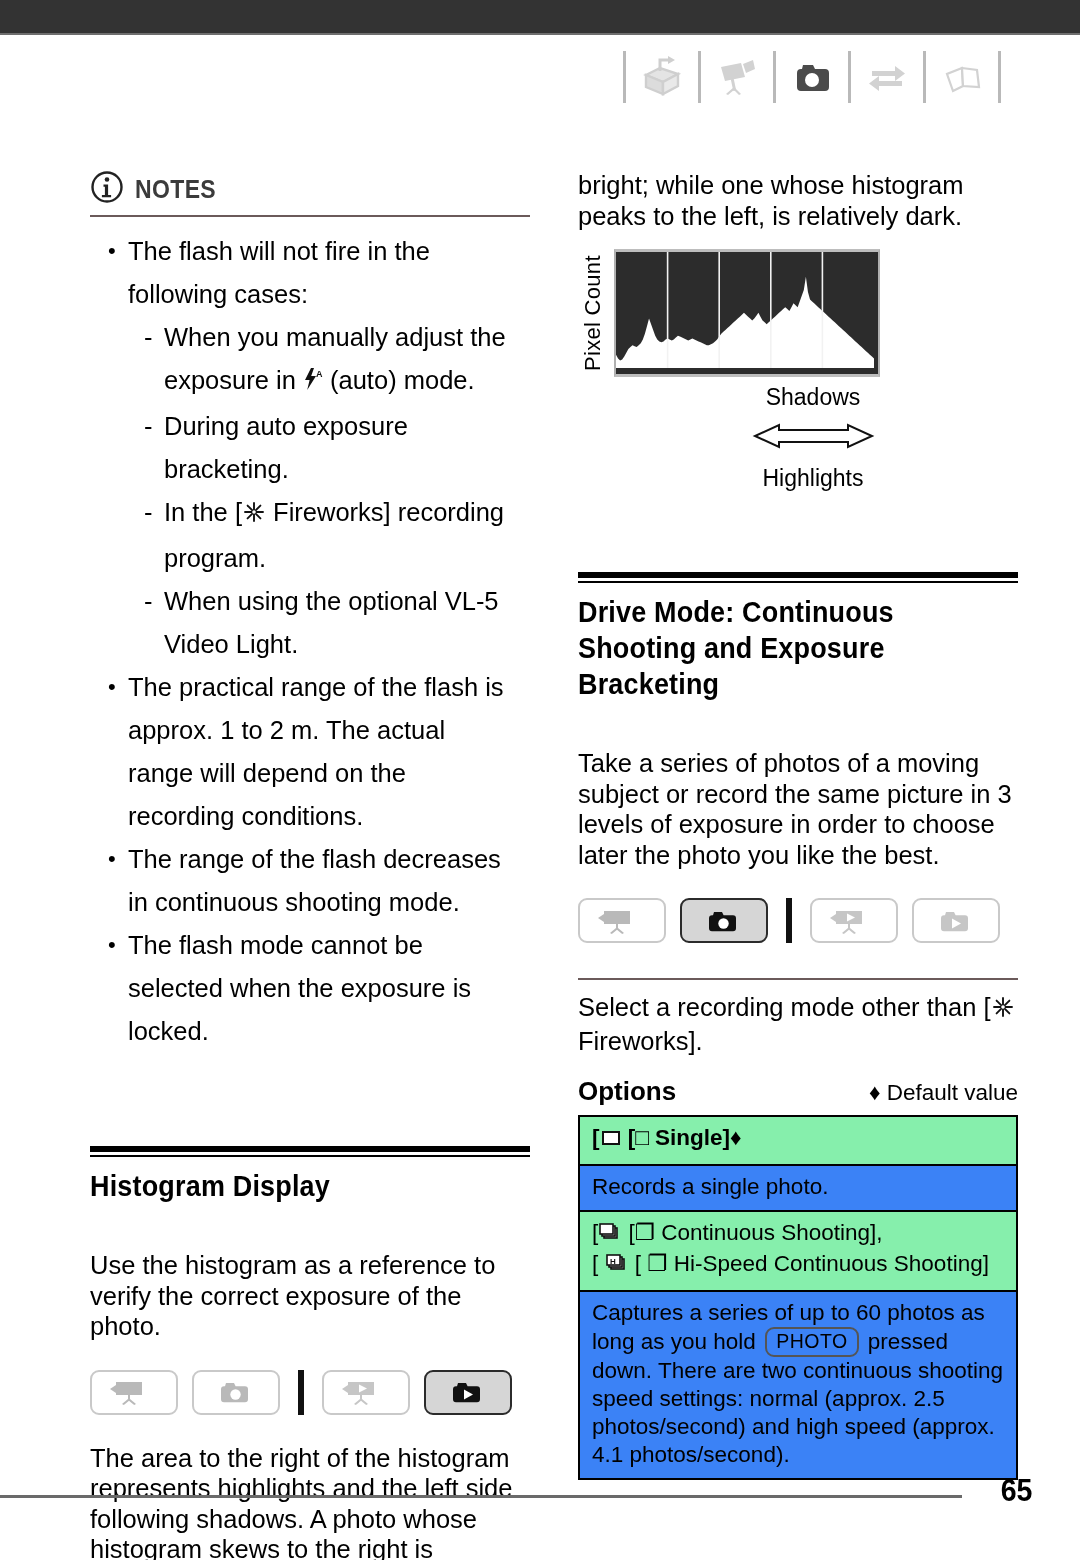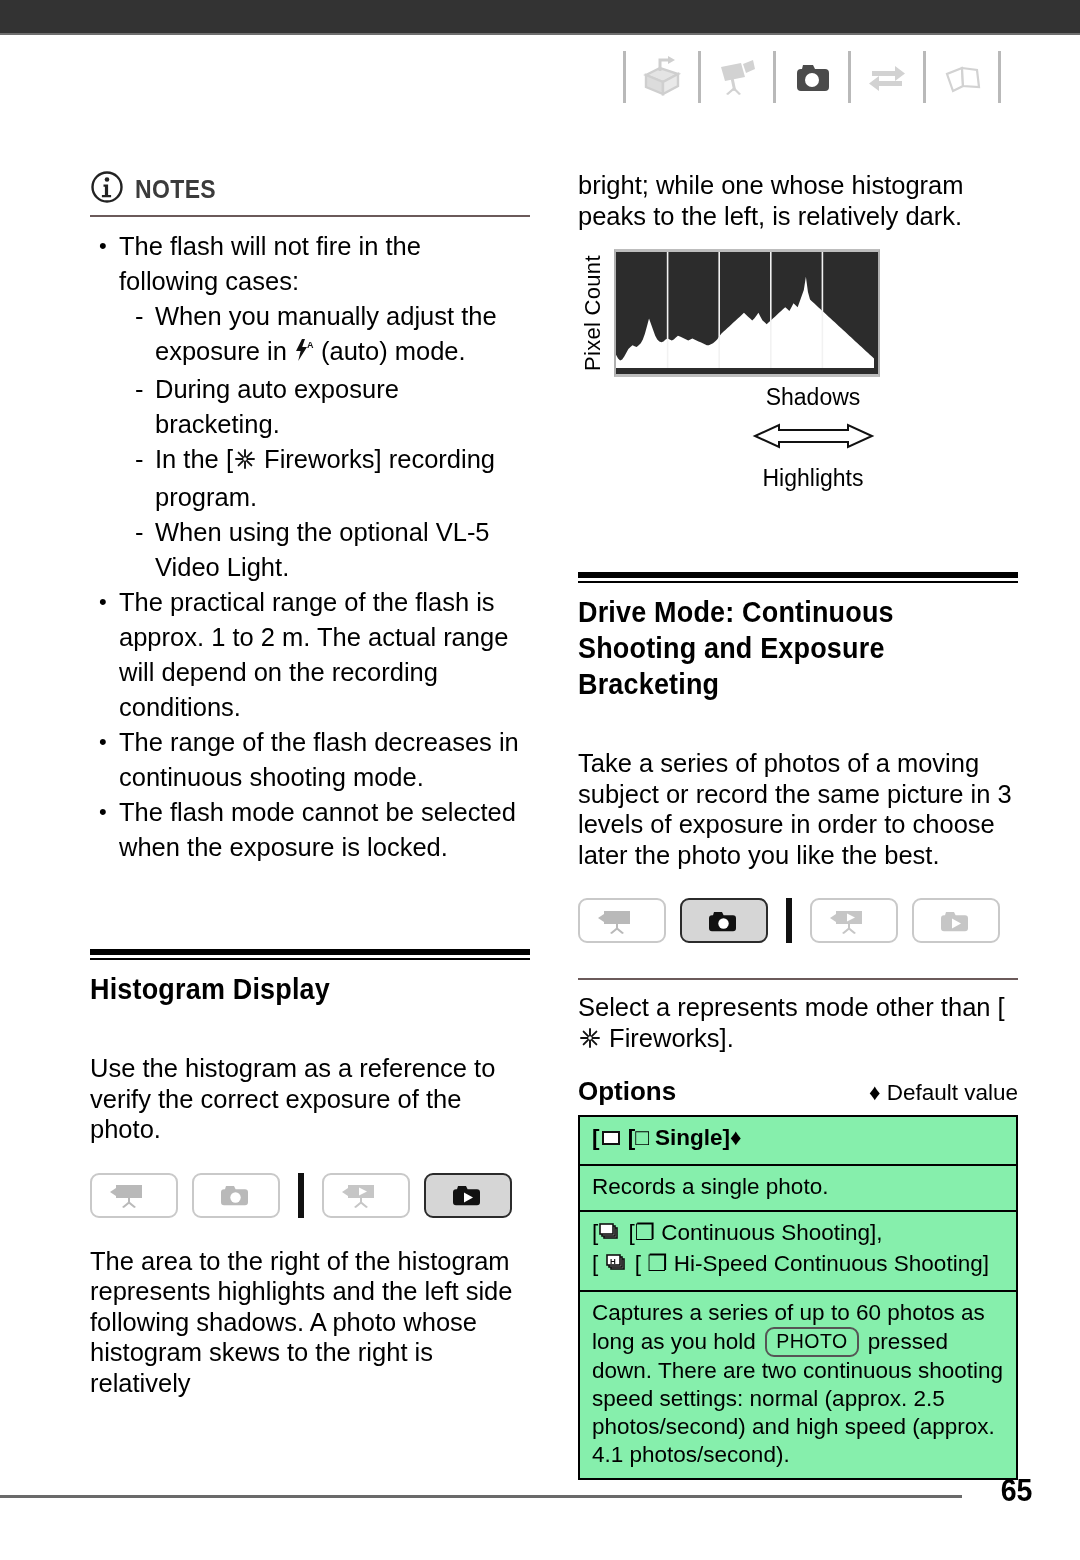--- a/index.html
+++ b/index.html
@@ -29,21 +29,21 @@
   
   .callout{display:flex;align-items:center;gap:11px;text-align:right;}
   .callout .cotext{
     font-weight:bold;font-size:25px;letter-spacing:.4px;color:#3b3b3b;
     font-stretch:condensed;transform:scaleX(.92);transform-origin:left center;
   }
   .calloutrule{height:2px;background:#6b5a5a;margin-top:7px;margin-bottom:12px;}
 
   
   .p{font-size:25.5px;line-height:30.5px;margin:0 0 0 0;}
-  .bullets{list-style:none;margin:4px;padding:0;font-size:25.5px;line-height:35px;}
+  .bullets{list-style:none;margin:13px;padding:0;font-size:25.5px;line-height:43px;}
   .bullets > li{position:relative;padding-left:25px;margin-bottom:0px;}
   .bullets > li:before{content:"\2022";position:absolute;left:5px;top:-1px;font-size:22px;}
   .sub{list-style:none;margin:0;padding:0 0 0 14px;}
   .sub > li{position:relative;padding-left:22px;}
   .sub > li:before{content:"-";position:absolute;left:2px;top:0;}
 
   
   .dblrule{margin-top:0;}
   .dblrule .r1{height:6px;background:#000;}
   .dblrule .r2{height:2px;background:#000;margin-top:3px;}
@@ -82,21 +82,21 @@
   .arrow2{width:125px;height:26px;}
 
   
   .optline{display:flex;align-items:baseline;justify-content:space-between;margin-top:20px;}
   .optlabel{font-weight:bold;font-size:26px;}
   .optdefault{font-size:22.5px;}
   .opttable{border:2px solid #000;margin-top:8px;}
   .trow{padding:7px 12px 9px 12px;font-size:22.5px;line-height:28px;}
   .trow.head{background:#86efac;border-bottom:2px solid #000;}
   .trow.head.nb{border-bottom:2px solid #000;}
-  .trow.desc{background:#86efac;border-bottom:2px solid #000;}
+  .trow.desc{background:#3b82f6;border-bottom:2px solid #000;}
   .trow.desc.last{border-bottom:none;}
   .trow .b{font-weight:bold;}
   .photokey{
     display:inline-block;border:2px solid #555;border-radius:9px;
     padding:0px 9px 1px 9px;font-size:19.5px;letter-spacing:.5px;line-height:25px;
     vertical-align:1px;margin:0 3px;
   }
 
   
   .footrule{position:absolute;left:0;top:1495px;width:962px;height:3px;background:#6a6a6a;}
@@ -348,21 +348,21 @@
         <path d="M22 12.5 l9 5 l-9 5 z" fill="#fff"></path>
       </svg>
     </div>
   </div>
 
   <div class="spacer28"></div>
 
   <div class="calloutrule"></div>
 
   <p class="p">
-    <span>Select a represents mode other than [</span><span class="inicon"><svg width="24" height="24" viewBox="0 0 24 24">
+    <span>Select a recording mode other than [</span><span class="inicon"><svg width="24" height="24" viewBox="0 0 24 24">
           <g stroke="#111" stroke-width="1.9" stroke-linecap="round">
             <line x1="12" y1="3" x2="12" y2="21"></line>
             <line x1="3" y1="12" x2="21" y2="12"></line>
             <line x1="5.6" y1="5.6" x2="18.4" y2="18.4"></line>
             <line x1="18.4" y1="5.6" x2="5.6" y2="18.4"></line>
           </g>
           <circle cx="12" cy="12" r="1.8" fill="#fff"></circle>
         </svg></span><span> Fireworks].</span>
   </p>
 

